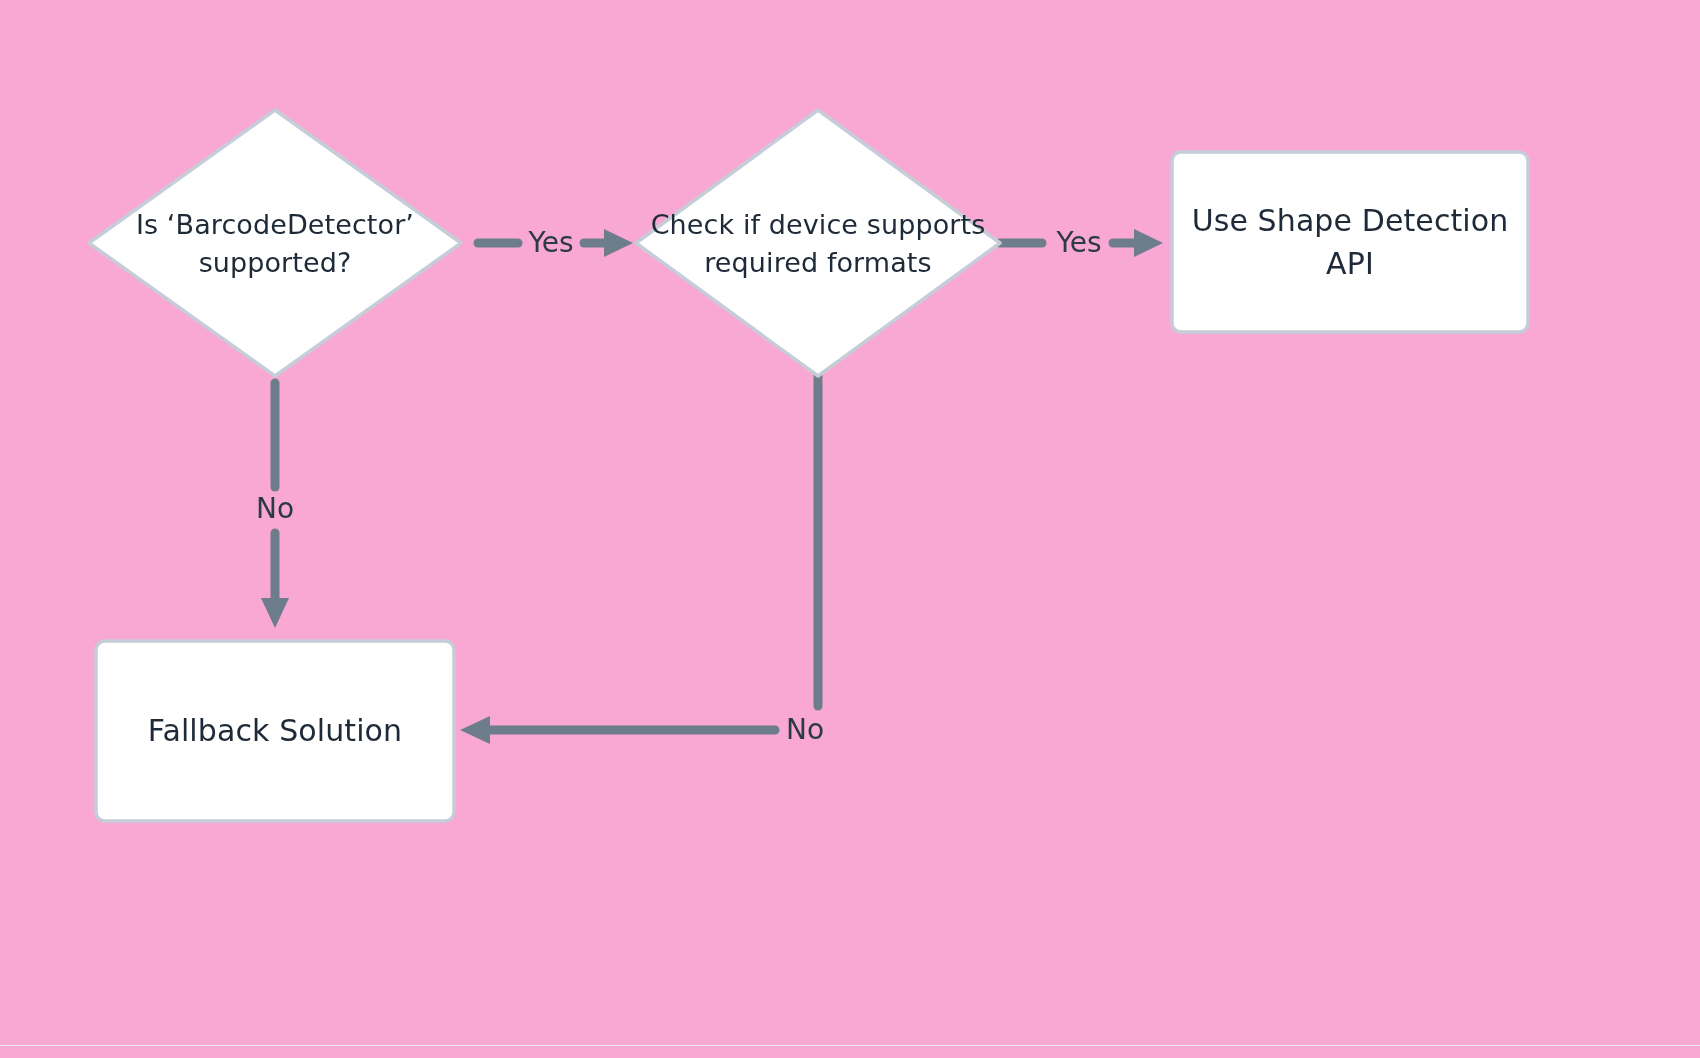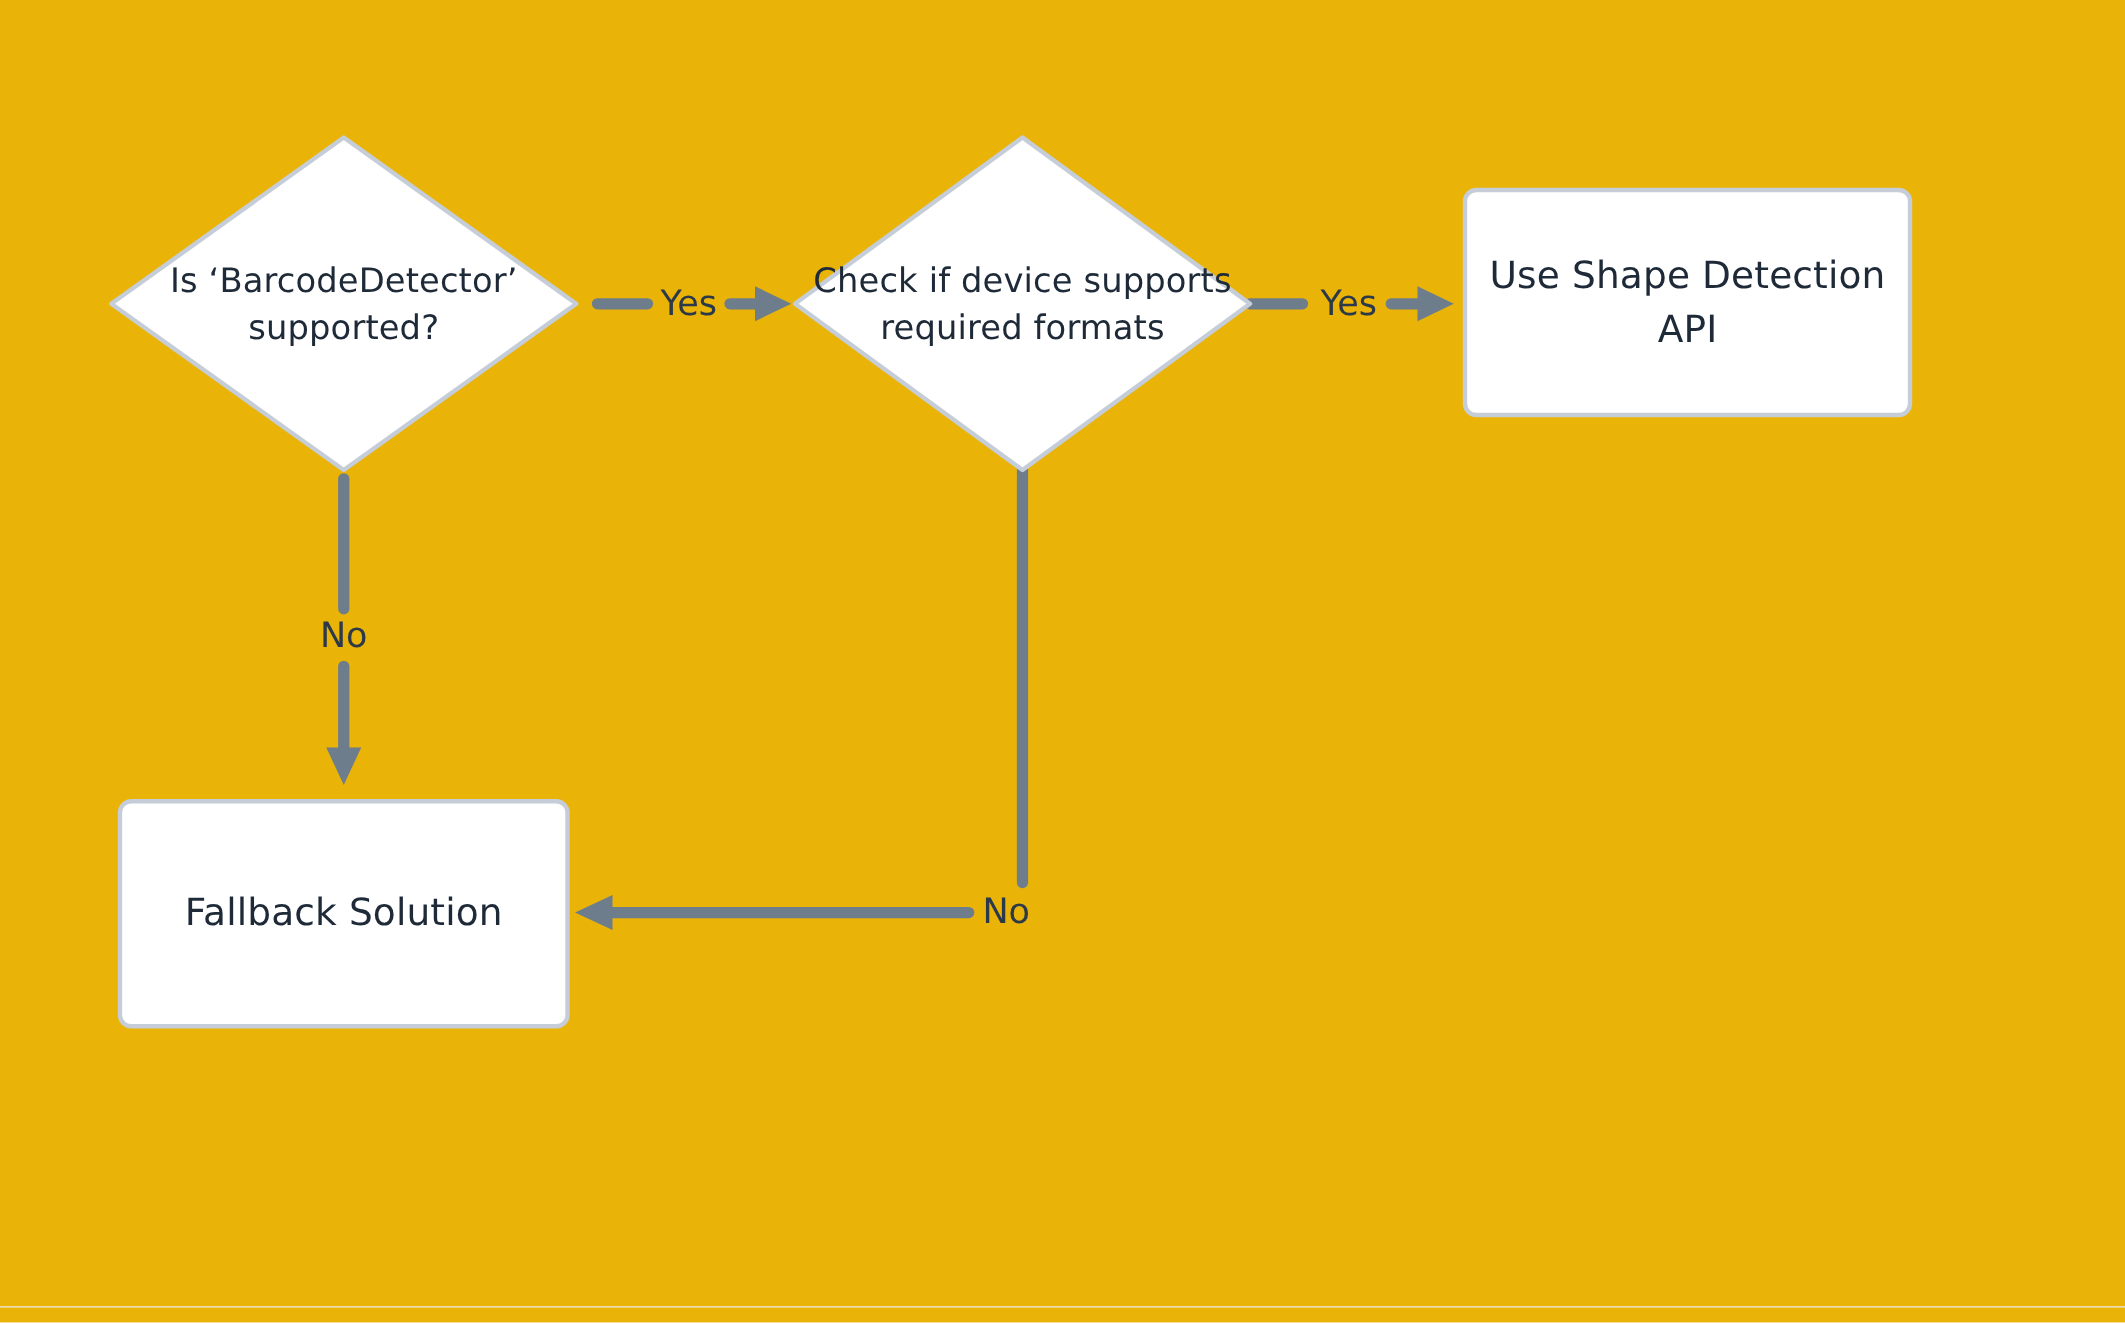--- a/index.html
+++ b/index.html
@@ -7,21 +7,21 @@
     padding: 0;
     background: #ffffff;
   }
   body {
     font-family: "DejaVu Sans", "Liberation Sans", sans-serif;
   }
   #canvas {
     position: relative;
     width: 1700px;
     height: 1058px;
-    background: #eab308;
+    background: #f9a8d4;
     overflow: hidden;
   }
   #flow-svg {
     position: absolute;
     left: 0;
     top: 0;
     width: 1700px;
     height: 1058px;
     display: block;
   }

